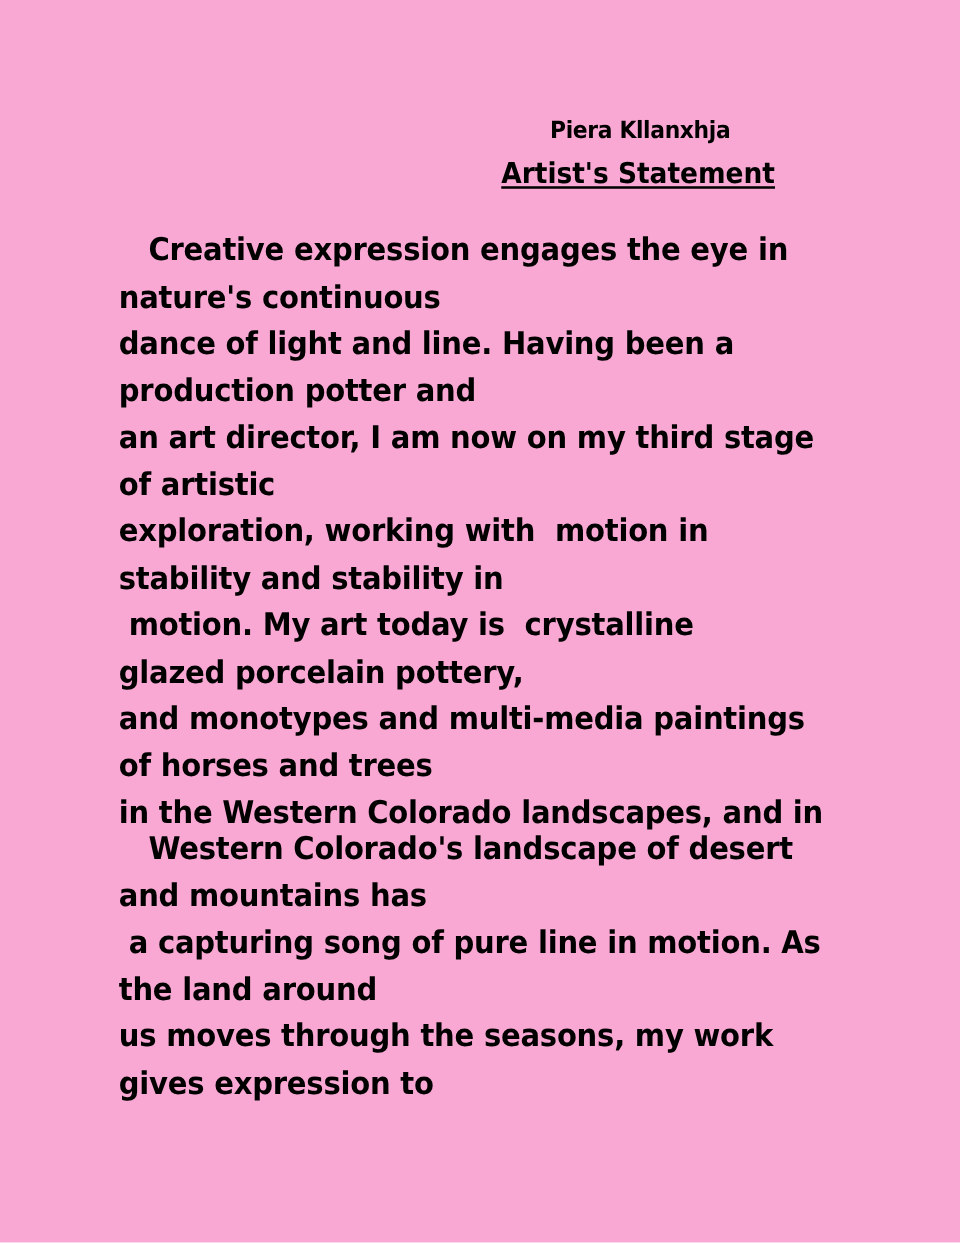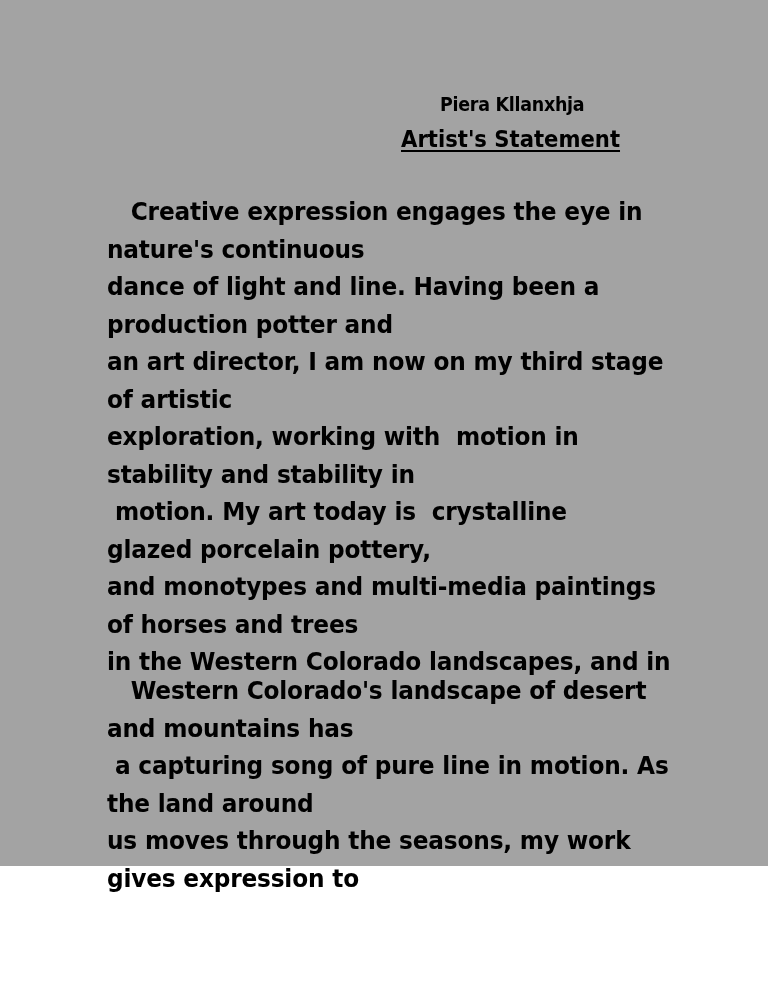--- a/index.html
+++ b/index.html
@@ -11,22 +11,22 @@
       width: 768px;
       height: 994px;
       position: relative;
       overflow: hidden;
       font-family: "DejaVu Sans", "Liberation Sans", sans-serif;
       color: #000000;
     }
     .page {
       position: absolute;
       left: 0; top: 0;
-      width: 768px; height: 866px;
-      background: #a3a3a3;
+      width: 768px; height: 994px;
+      background: #f9a8d4;
     }
     .author {
       position: absolute;
       left: 440px;
       top: 93px;
       font-size: 19px;
       font-weight: bold;
       letter-spacing: -0.3px;
       white-space: nowrap;
       transform: scaleX(0.92);
@@ -42,21 +42,21 @@
       text-decoration-thickness: 2px;
       text-underline-offset: 3px;
       white-space: nowrap;
       transform: scaleX(0.92);
       transform-origin: left top;
     }
     .para {
       position: absolute;
       left: 91px;
       width: 640px;
-      margin: 16px;
+      margin: 4px;
     }
     .line {
       display: block;
       height: 37.5px;
       line-height: 37.5px;
       font-size: 25px;
       font-weight: bold;
       white-space: pre;
       letter-spacing: -0.2px;
       transform: scaleX(0.93);

